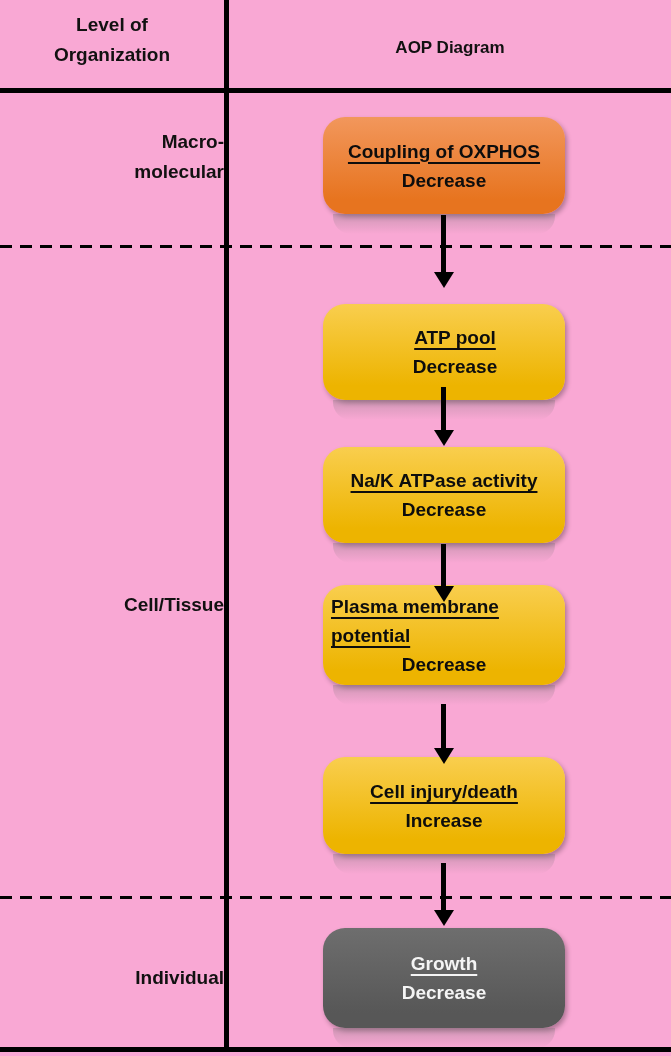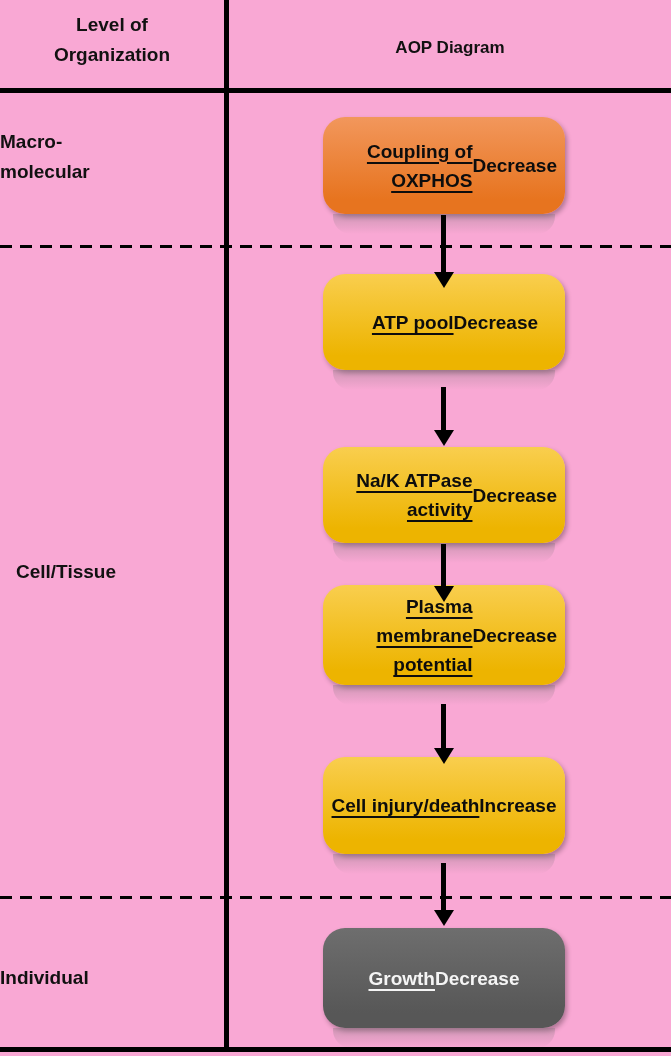--- a/index.html
+++ b/index.html
@@ -48,41 +48,41 @@
   }
   .col-header.right {
     left: 229px; top: 34px; width: 442px;
     font-size: 17px; line-height: 28px;
   }
 
   
   .level-label {
     position: absolute;
     left: 0; width: 224px;
-    text-align: left;
+    text-align: right;
     font-weight: bold;
     font-size: 19px;
     line-height: 30px;
     color: #111;
     white-space: pre-line;
   }
 
   
   .node {
     position: absolute;
     left: 323px;
     width: 242px;
     border-radius: 22px;
     background: linear-gradient(180deg, var(--c1) 0%, var(--c2) 85%);
     box-shadow: 2px 3px 5px rgba(0,0,0,0.3);
     display: flex;
-    flex-direction: row;
+    flex-direction: column;
     justify-content: center;
     align-items: center;
-    text-align: right;
+    text-align: left;
     padding: 0 8px;
     box-sizing: border-box;
     z-index: 2;
   }
   .node::after {               
     content: "";
     position: absolute;
     left: 10px; right: 10px; top: 100%;
     height: 20px;
     background: linear-gradient(180deg, rgba(110,110,110,0.30), rgba(255,255,255,0));
@@ -134,29 +134,29 @@
   <div class="dashed dash-1"></div>
   <div class="dashed dash-2"></div>
   <div class="hline bottom-line"></div>
 
   <div class="col-header left">Level of
 Organization</div>
   <div class="col-header right">AOP Diagram</div>
 
   <div class="level-label" style="top:127px;">Macro-
 molecular</div>
-  <div class="level-label" style="top:557px;padding-left:16px;">Cell/Tissue</div>
+  <div class="level-label" style="top:590px;">Cell/Tissue</div>
   <div class="level-label" style="top:963px;">Individual</div>
 
   <div class="node" style="top: 117px; height: 97px; --c1: #F2975C; --c2: #E7741F;">
     <div class="node-title">Coupling of OXPHOS</div>
     <div class="node-change">Decrease</div>
   </div>
 
-  <div class="node" style="top: 274px; height: 96px; padding-left: 30px; --c1: #F9CE4E; --c2: #EDB400;">
+  <div class="node" style="top: 304px; height: 96px; padding-left: 30px; --c1: #F9CE4E; --c2: #EDB400;">
     <div class="node-title">ATP pool</div>
     <div class="node-change">Decrease</div>
   </div>
 
   <div class="node" style="top: 447px; height: 96px; --c1: #F9CE4E; --c2: #EDB400;">
     <div class="node-title">Na/K ATPase activity</div>
     <div class="node-change">Decrease</div>
   </div>
 
   <div class="node" style="top: 585px; height: 100px; --c1: #F9CE4E; --c2: #EDB400;">

